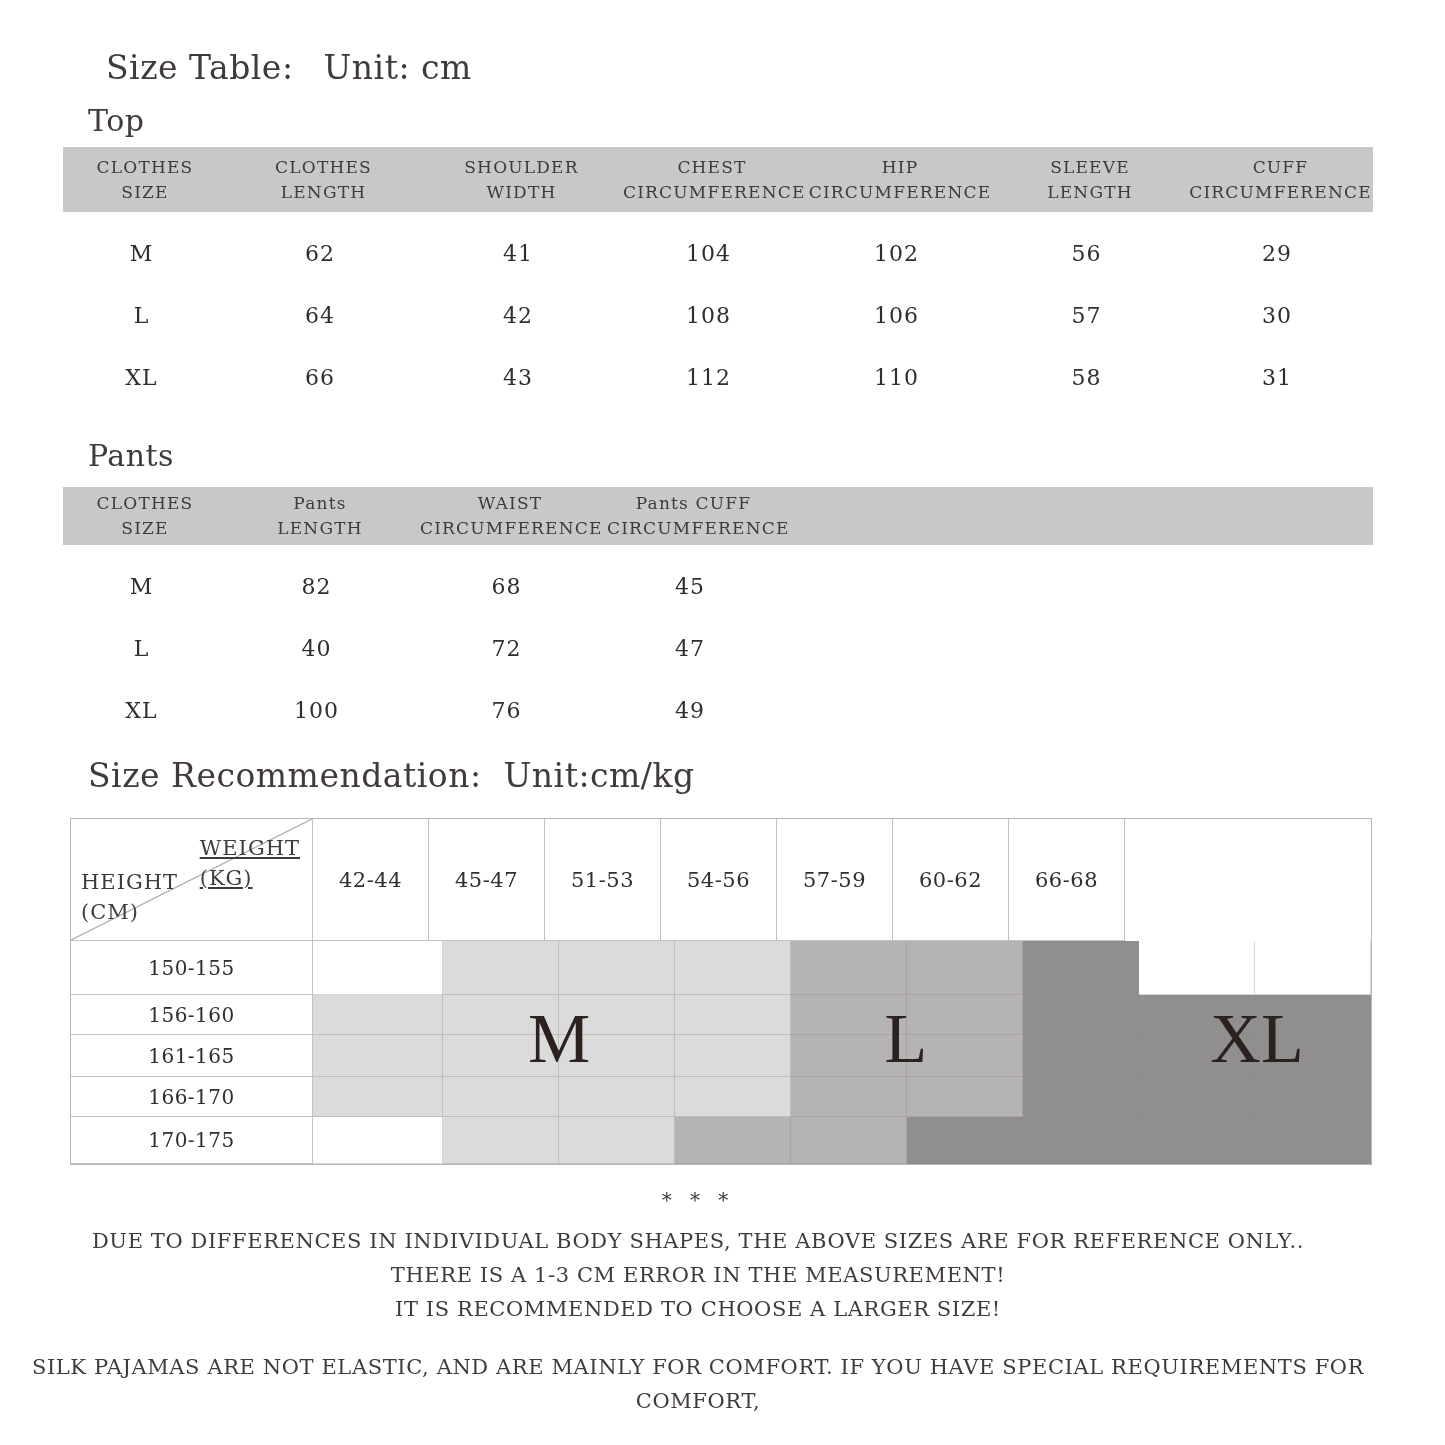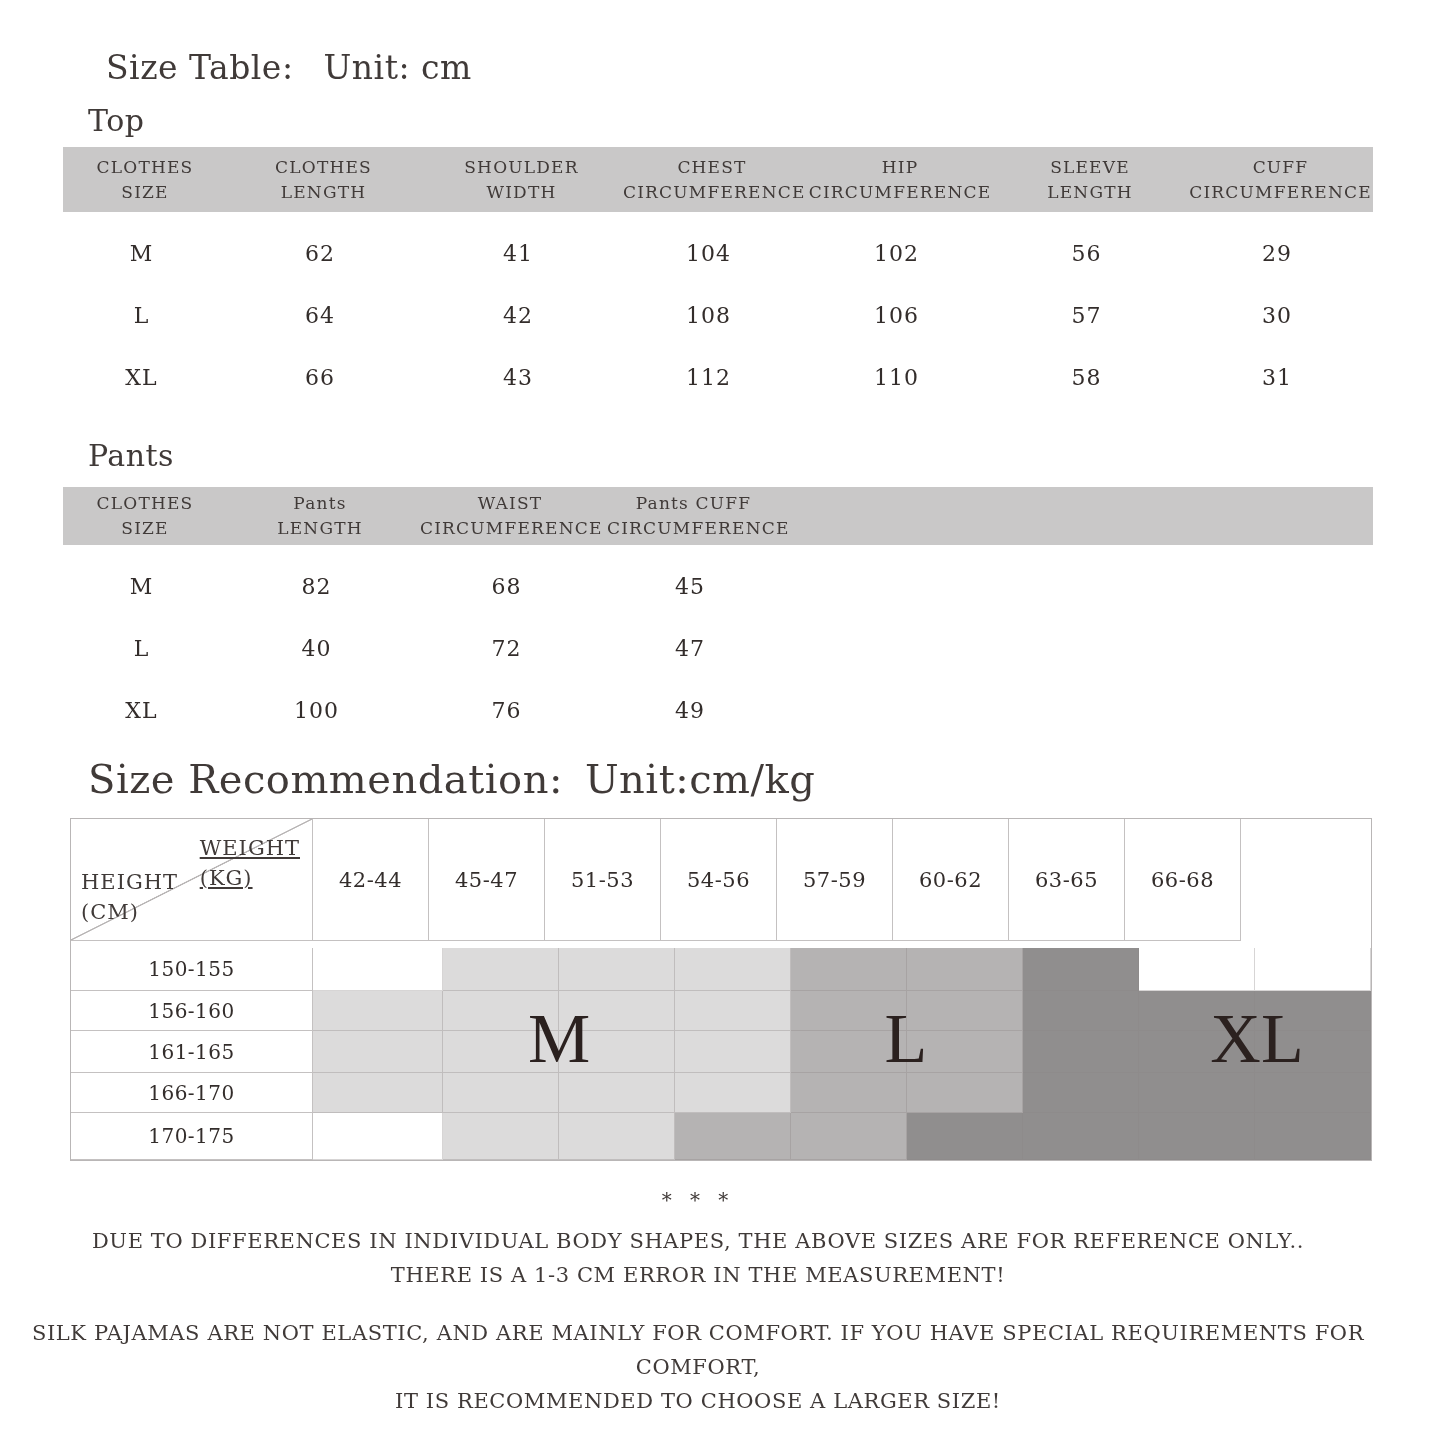--- a/index.html
+++ b/index.html
@@ -11,21 +11,21 @@
   .canvas{
     position:relative; width:1445px; height:1445px; background:#ffffff; overflow:hidden;
     font-family:"DejaVu Serif","Liberation Serif",serif; color:var(--text);
   }
   
   .page-title{position:absolute; left:106px; top:48px; font-size:33px; letter-spacing:0.5px;}
   .page-title .unit{margin-left:30px;}
   .section-label{position:absolute; font-size:30px; letter-spacing:0.5px;}
   .label-top{left:88px; top:103px;}
   .label-pants{left:88px; top:438px;}
-  .rec-title{position:absolute; left:88px; top:756px; font-size:40px; letter-spacing:0.5px;}
+  .rec-title{position:absolute; left:88px; top:756px; font-size:33px; letter-spacing:0.5px;}
   .rec-title .unit{margin-left:22px;}
 
   
   table.size-table{position:absolute; left:63px; border-collapse:collapse; table-layout:fixed; width:1310px;}
   .top-table{top:147px;}
   .pants-table{top:487px;}
   table.size-table thead th{
     background:var(--bar); font-weight:normal; font-size:17px; letter-spacing:1.2px;
     color:var(--text); text-align:center; vertical-align:middle;padding-left:7px;
   }
@@ -41,21 +41,21 @@
   .pants-table tbody td{height:56px;}
   td.size-col{font-size:23px;}
 
   
   .rec-grid{
     position:absolute; left:70px; top:818px; width:1302px;
     border:1px solid var(--line); background:#fff;
   }
   .rec-row{display:flex;}
   .rec-head{height:122px;}
-  .rec-grid > div:nth-child(2){height:43px;margin-top:7px;}
+  .rec-grid > div:nth-child(2){height:54px;}
   .rec-grid > div:nth-child(3){height:40px;}
   .rec-grid > div:nth-child(4){height:42px;}
   .rec-grid > div:nth-child(5){height:40px;}
   .rec-grid > div:nth-child(6){height:47px;}
   .rec-corner{
     width:242px; flex:0 0 242px; position:relative;
     border-right:1px solid var(--gridline); border-bottom:1px solid var(--gridline);
     background:linear-gradient(to bottom right,
       transparent calc(50% - 1px), var(--line) calc(50% - 0.4px),
       var(--line) calc(50% + 0.4px), transparent calc(50% + 1px));
@@ -253,21 +253,20 @@
           <span>HEIGHT</span>
           <span>(CM)</span>
         </div>
       </div>
       <div class="rec-col-head">42-44</div>
       <div class="rec-col-head">45-47</div>
       <div class="rec-col-head">51-53</div>
       <div class="rec-col-head">54-56</div>
       <div class="rec-col-head">57-59</div>
       <div class="rec-col-head">60-62</div>
-      <div class="rec-col-head">63-65</div>
       <div class="rec-col-head">66-68</div>
     </div>
     <div class="rec-row">
       <div class="rec-row-label">150-155</div>
       <span data-cells="recommendation.shading.0"><div class="rc s0"></div><div class="rc s1"></div><div class="rc s1"></div><div class="rc s1"></div><div class="rc s2"></div><div class="rc s2"></div><div class="rc s3"></div><div class="rc s0"></div><div class="rc s0"></div></span>
     </div>
     <div class="rec-row">
       <div class="rec-row-label">156-160</div>
       <span data-cells="recommendation.shading.1"><div class="rc s1"></div><div class="rc s1"></div><div class="rc s1"></div><div class="rc s1"></div><div class="rc s2"></div><div class="rc s2"></div><div class="rc s3"></div><div class="rc s3"></div><div class="rc s3"></div></span>
     </div>
@@ -285,17 +284,17 @@
     </div>
     <div class="size-letter letter-m">M</div>
     <div class="size-letter letter-l">L</div>
     <div class="size-letter letter-xl">XL</div>
   </div>
 
   <div class="footnotes">
     <div class="stars">* * *</div>
     <div class="note">DUE TO DIFFERENCES IN INDIVIDUAL BODY SHAPES, THE ABOVE SIZES ARE FOR REFERENCE ONLY..</div>
     <div class="note">THERE IS A 1-3 CM ERROR IN THE MEASUREMENT!</div>
+    <div class="note">IT IS RECOMMENDED TO CHOOSE A LARGER SIZE!</div>
     <div class="note note-gap">SILK PAJAMAS ARE NOT ELASTIC, AND ARE MAINLY FOR COMFORT. IF YOU HAVE SPECIAL REQUIREMENTS FOR COMFORT,</div>
-    <div class="note">IT IS RECOMMENDED TO CHOOSE A LARGER SIZE!</div>
   </div>
 
 </div>
 
 </body></html>

